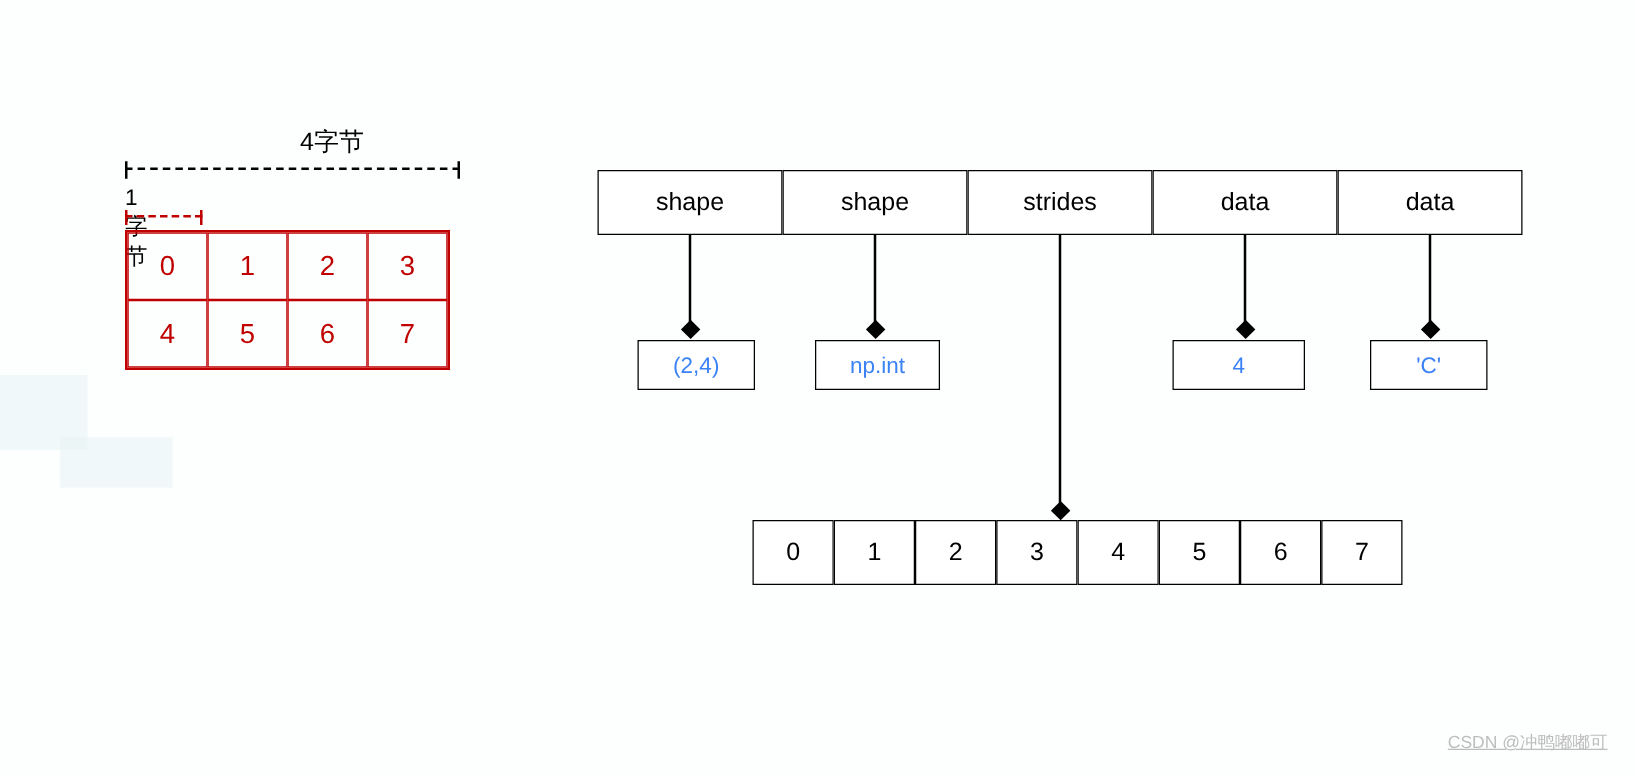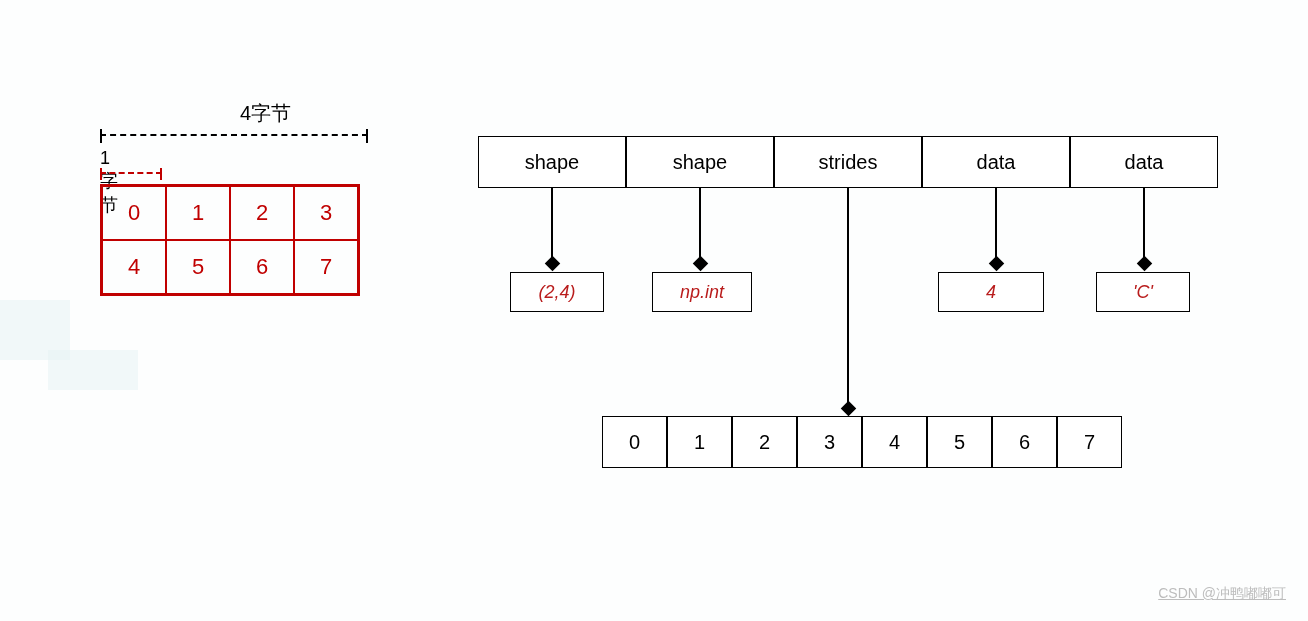--- a/index.html
+++ b/index.html
@@ -52,21 +52,21 @@
   .header-row {
     position: absolute; left: 0; top: 0; width: 740px; height: 52px;
     display: flex;
   }
   .hcell {
     flex: 1; border: 1.5px solid #000; display: flex; align-items: center; justify-content: center;
     font-size: 20px; color: #000; background: #fff;
   }
   .vbox {
     position: absolute; height: 40px; border: 1.5px solid #000; background: #fff;
-    display: flex; align-items: center; justify-content: center; font-size: 18px; color: #b91c1c; font-style: italic;
+    display: flex; align-items: center; justify-content: center; font-size: 18px; color: #3b82f6;
   }
   .line { position: absolute; background: #000; }
   .diamond {
     position: absolute; width: 11px; height: 11px; background: #000; transform: rotate(45deg);
   }
   .data-row {
     position: absolute; left: 124px; top: 280px; width: 520px; height: 52px; display: flex;
   }
   .dcell {
     flex: 1; border: 1.5px solid #000; display: flex; align-items: center; justify-content: center;

